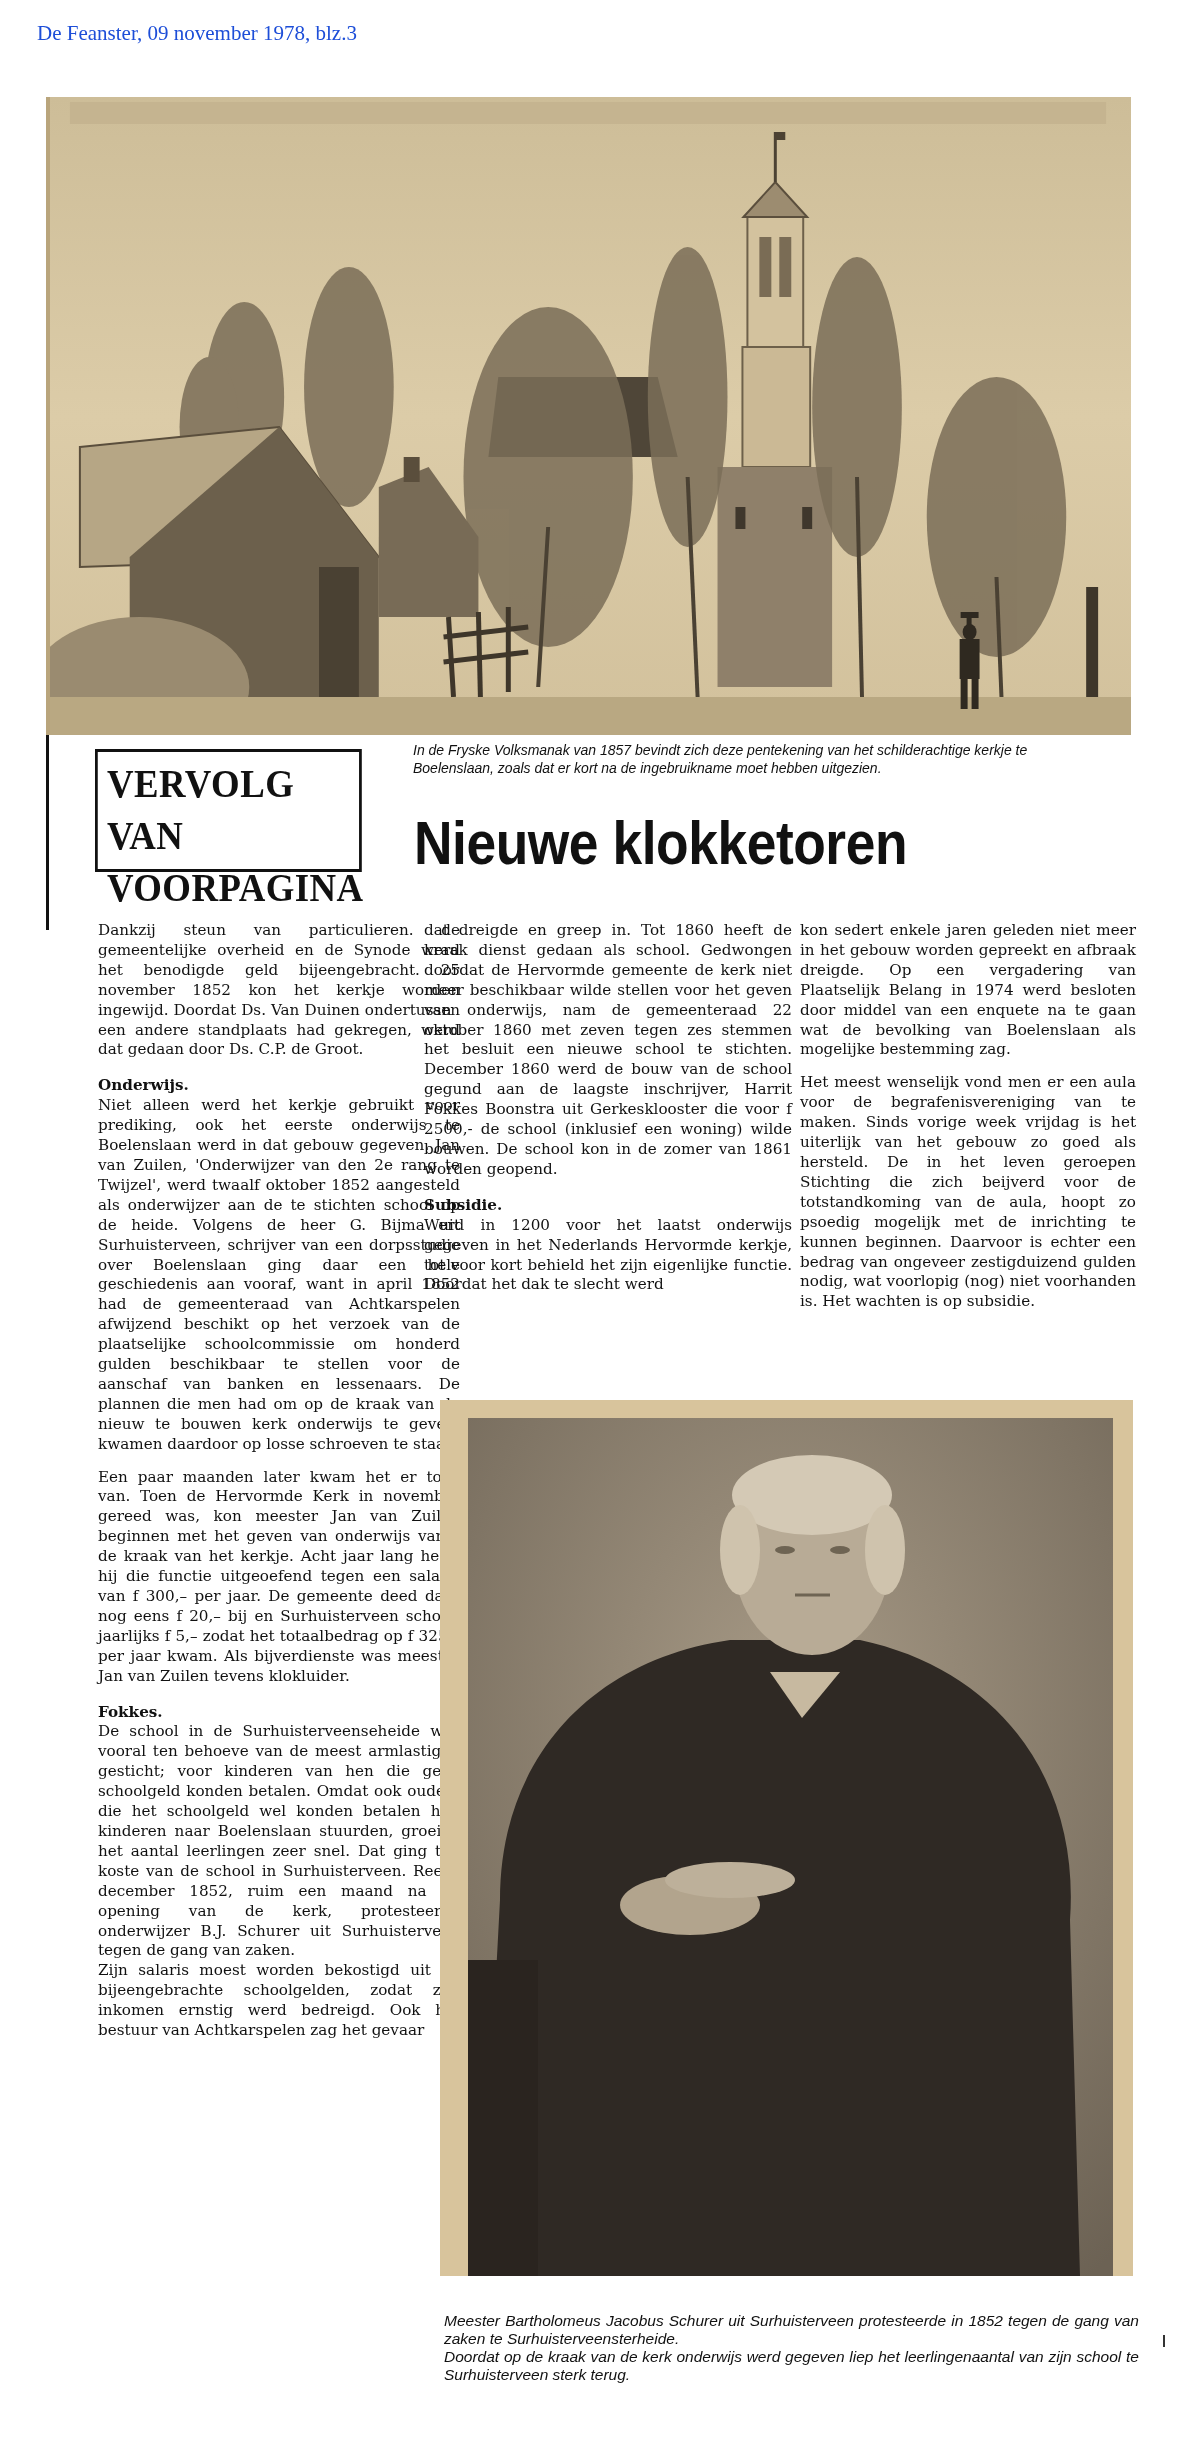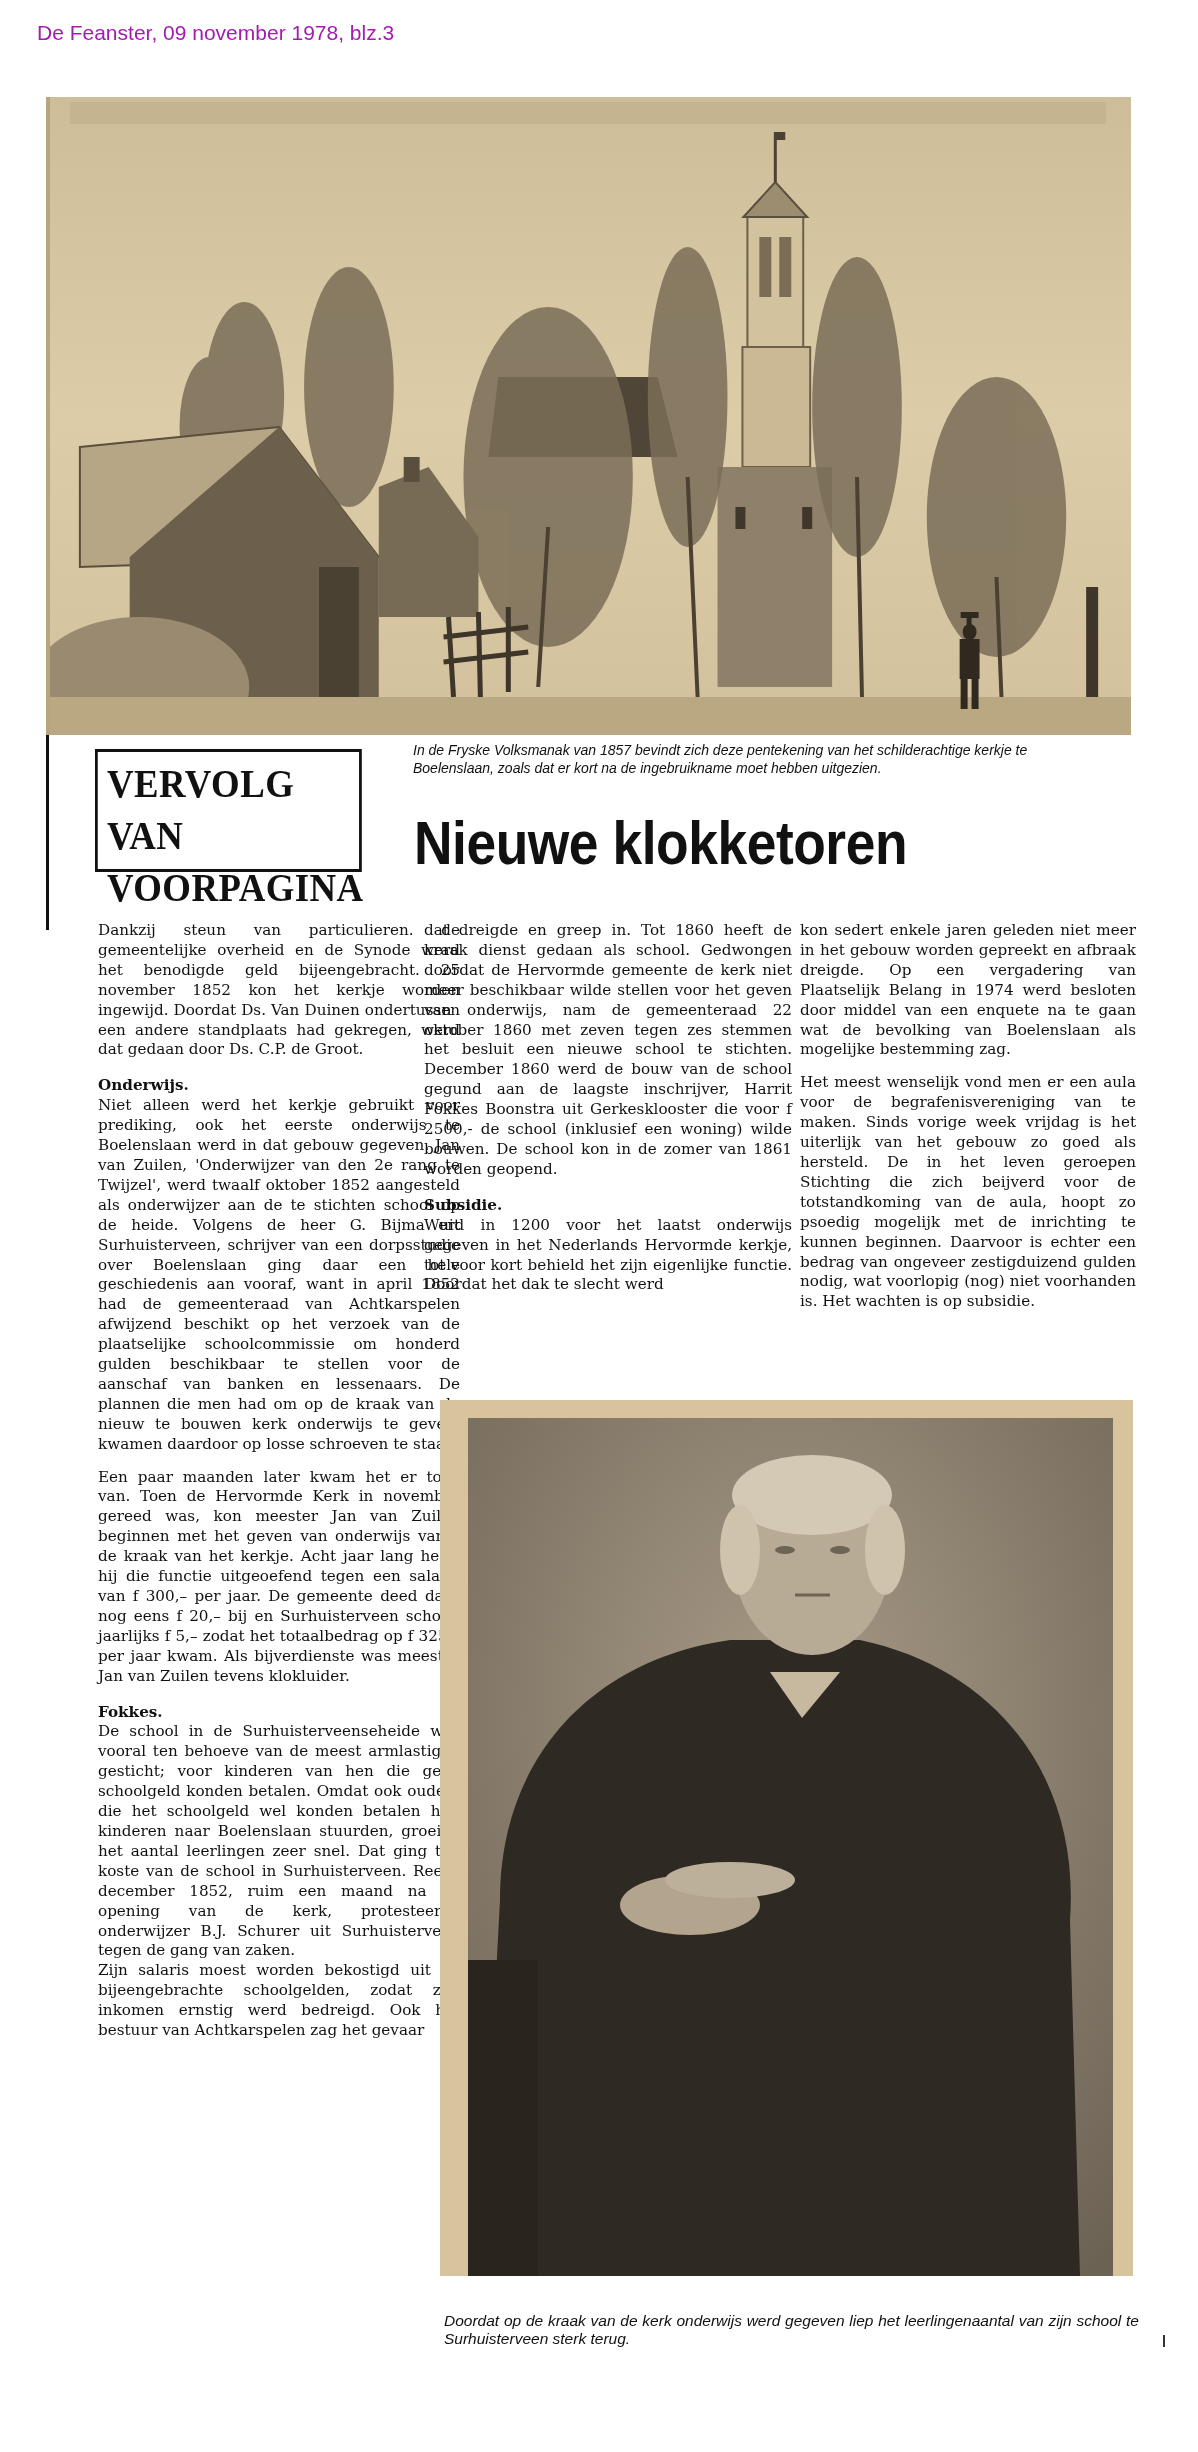--- a/index.html
+++ b/index.html
@@ -1,21 +1,21 @@
 <!DOCTYPE html>
 <html><head>
   <meta charset="utf-8">
   <style>
     * { box-sizing: border-box; margin: 0; padding: 0; }
     html, body { width: 1198px; height: 2452px; background: #ffffff; overflow: hidden; }
     body { position: relative; font-family: "DejaVu Serif", serif; color: #111; }
 
     .source-line {
       position: absolute; left: 37px; top: 21px;
-      font-family: Liberation Sans, sans-serif; font-size: 21px; color: #a21caf;
+      font-family: Liberation Serif, serif; font-size: 21px; color: #1d4ed8;
     }
 
     
     .engraving {
       position: absolute; left: 46px; top: 97px; width: 1085px; height: 638px;
       background: #d9c9a4; overflow: hidden;
       border-left: 4px solid #b9a57c;
     }
     .engraving svg { width: 100%; height: 100%; display: block; }
 
@@ -201,15 +201,16 @@
     <ellipse cx="345" cy="150" rx="10" ry="4" fill="#6e6453"></ellipse>
     <ellipse cx="400" cy="150" rx="10" ry="4" fill="#6e6453"></ellipse>
     <line x1="355" y1="195" x2="390" y2="195" stroke="#6e6453" stroke-width="3"></line>
 
     <ellipse cx="250" cy="505" rx="70" ry="30" fill="#b2a48d"></ellipse>
     <ellipse cx="290" cy="480" rx="65" ry="18" fill="#bdb09a"></ellipse>
   </svg>
 </div>
 
 <div class="caption-bottom">
+  <div>Meester Bartholomeus Jacobus Schurer uit Surhuisterveen protesteerde in 1852 tegen de gang van zaken te Surhuisterveensterheide.</div>
   <div>Doordat op de kraak van de kerk onderwijs werd gegeven liep het leerlingenaantal van zijn school te Surhuisterveen sterk terug.</div>
 </div>
 <div class="tick-mark"></div>
 
 </body></html>

